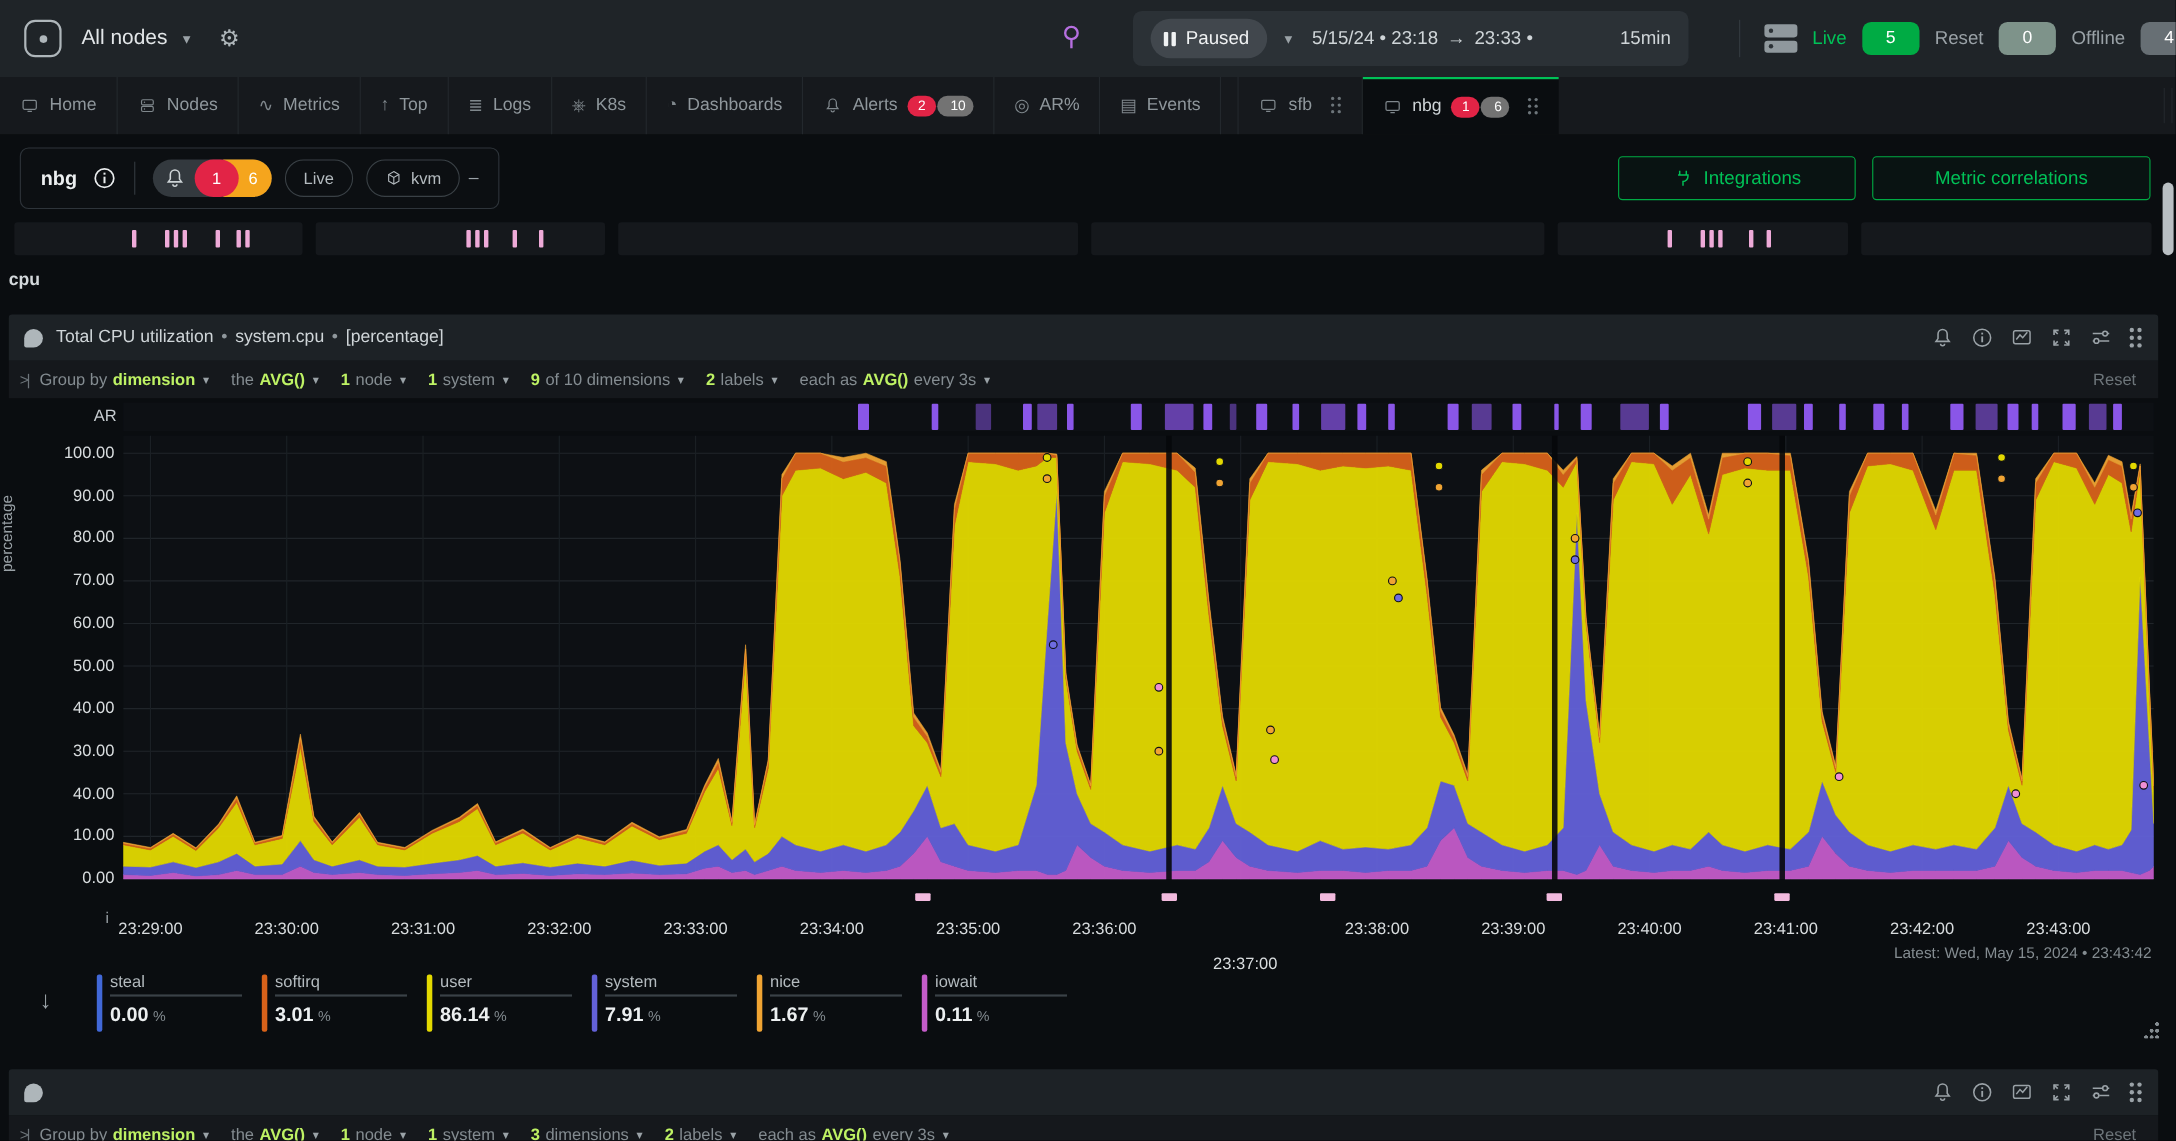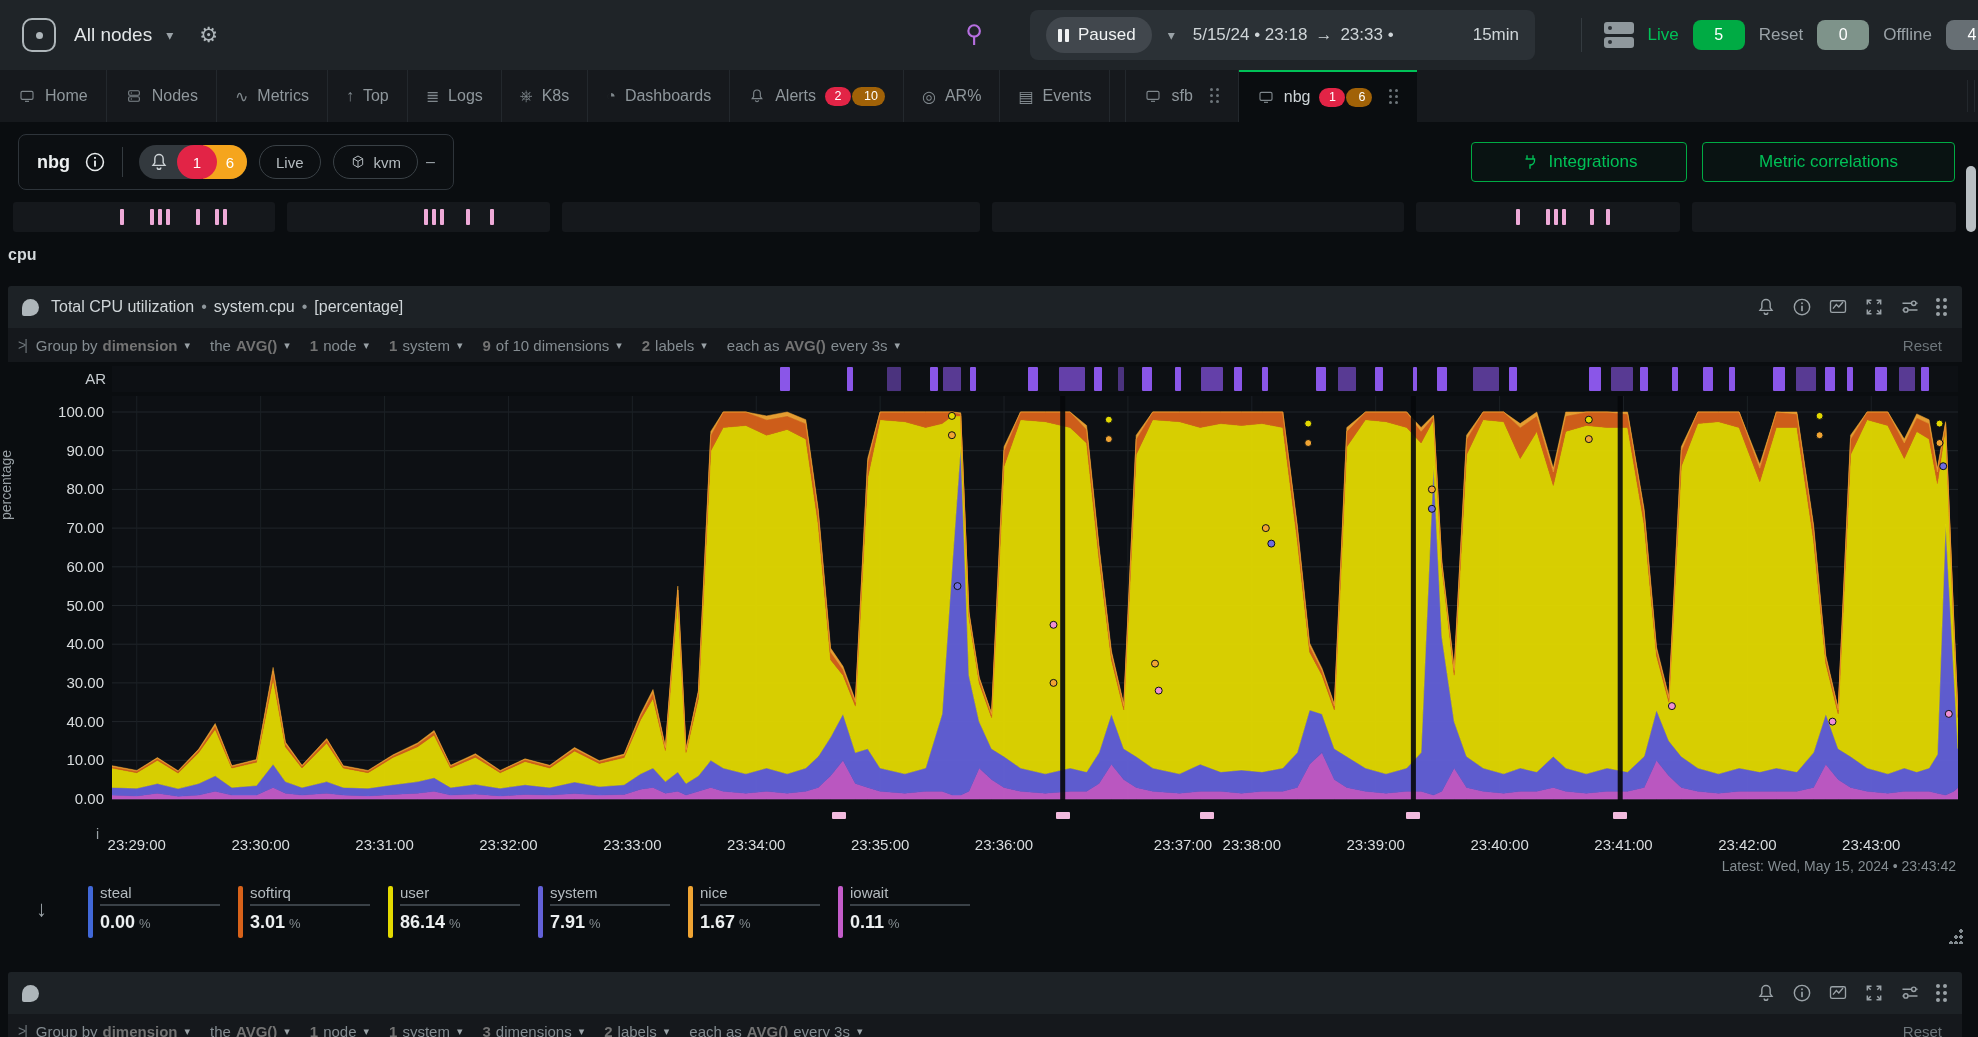--- a/index.html
+++ b/index.html
@@ -39,21 +39,21 @@
   
   .tabbar { position:absolute; left:0; top:70px; width:100%; height:52px; background:#16191d; display:flex; align-items:stretch; }
   .tab { display:flex; align-items:center; gap:9px; padding:0 18px; border-right:1px solid #23282d; color:#8f979c; font-size:16px; cursor:pointer; white-space:nowrap; }
   .tab .tico { font-size:16px; color:#7f878c; }
   .tab .tico svg { width:18px; height:16px; display:block; }
   .tab.active { background:#0a0d10; border-top:2px solid #00c157; border-right:none; color:#ced4d7; }
   .tab .grip6 { display:grid; grid-template-columns:repeat(2,4px); grid-auto-rows:4px; gap:2px; margin-left:8px; }
   .tab .grip6 i { width:3px; height:3px; border-radius:50%; background:#6d757a; }
   .badge { display:inline-flex; align-items:center; justify-content:center; min-width:26px; height:19px; border-radius:10px; font-size:12.5px; color:#fff; padding:0 7px; }
   .badge.red { background:#e22446; position:relative; z-index:2; }
-  .badge.orange { background:#a16207; margin-left:-8px; padding-left:12px; }
+  .badge.orange { background:#737373; margin-left:-8px; padding-left:12px; }
   .tab-gap { flex:0 0 16px; border-right:1px solid #23282d; }
   .tab-spacer { flex:1; }
   .tab-enddiv { width:1px; background:#23282d; margin:10px 3px; }
 
   
   .nodehdr { position:absolute; left:18px; top:134px; height:56px; border:1px solid #2e343a; border-radius:8px; display:inline-flex; align-items:center; padding:0 18px; background:#0c0f12; }
   .node-name { font-size:18px; font-weight:bold; color:#eceff0; }
   .info-ic { margin-left:14px; width:22px; height:22px; color:#e8ebec; }
   .nh-div { width:1px; height:30px; background:#343b40; margin:0 16px; }
   .alert-pill { display:flex; align-items:center; background:#33393e; border-radius:17px; height:34px; padding-left:10px; cursor:pointer; }
@@ -80,21 +80,21 @@
   .nd-blob { width:17px; height:17px; background:#aeb6ba; border-radius:50% 50% 50% 12%; transform:rotate(0deg); margin-right:12px; }
   .chart-title { font-size:16px; color:#cfd5d8; }
   .chart-title .dot-sep { color:#8f979c; margin:0 7px; }
   .hdr-icons { margin-left:auto; display:flex; align-items:center; gap:16px; color:#9aa2a7; }
   .hdr-icons svg { width:20px; height:20px; cursor:pointer; }
   .grip9 { display:grid; grid-template-columns:repeat(2,5px); grid-auto-rows:5px; gap:2px; cursor:grab; }
   .grip9 i { width:4px; height:4px; border-radius:50%; background:#9aa2a7; }
   .ctrlrow { position:absolute; left:8px; width:1954px; height:34px; background:#15181c; display:flex; align-items:center; font-size:15px; color:#848c91; padding:0 10px; }
   .ctrl-collapse { color:#6d757a; margin-right:10px; font-size:14px; letter-spacing:-2px; }
   .ctrl-item { display:inline-flex; align-items:center; gap:5px; margin-right:20px; cursor:pointer; white-space:nowrap; }
-  .ctrl-item b { color:#737373; font-weight:bold; }
+  .ctrl-item b { color:#bef264; font-weight:bold; }
   .ctrl-item .caret { margin-left:2px; font-size:11px; }
   .ctrl-reset { margin-left:auto; color:#6d757a; font-size:15px; margin-right:10px; cursor:pointer; }
 
   .ribbon { position:absolute; left:112px; width:1846px; height:26px; background:#0d1014; }
   .ribbon i { position:absolute; top:1px; height:24px; background:#8a56e8; border-radius:1px; }
   .ar-label { position:absolute; width:60px; text-align:right; font-size:15px; color:#c6ccd0; }
 
   .plot { position:absolute; left:112px; top:396px; width:1846px; height:404px; background:#0d1014; cursor:crosshair; }
   .plot svg { display:block; }
   .ylab { position:absolute; width:70px; text-align:right; font-size:15px; color:#d8dcde; }
@@ -557,21 +557,21 @@
 
   <div id="xticks">
       <div class="xlab" style="left: 136.779px;">23:29:00</div>
       <div class="xlab" style="left: 260.671px;">23:30:00</div>
       <div class="xlab" style="left: 384.564px;">23:31:00</div>
       <div class="xlab" style="left: 508.456px;">23:32:00</div>
       <div class="xlab" style="left: 632.349px;">23:33:00</div>
       <div class="xlab" style="left: 756.242px;">23:34:00</div>
       <div class="xlab" style="left: 880.134px;">23:35:00</div>
       <div class="xlab" style="left: 1004.03px;">23:36:00</div>
-      <div class="xlab" style="left: 1183px;">23:37:00</div>
+      <div class="xlab" style="left: 1132px; margin-top: 32px;">23:37:00</div>
       <div class="xlab" style="left: 1251.81px;">23:38:00</div>
       <div class="xlab" style="left: 1375.7px;">23:39:00</div>
       <div class="xlab" style="left: 1499.6px;">23:40:00</div>
       <div class="xlab" style="left: 1623.49px;">23:41:00</div>
       <div class="xlab" style="left: 1747.38px;">23:42:00</div>
       <div class="xlab" style="left: 1871.28px;">23:43:00</div>
     </div>
   <div id="gapmarks">
       <div class="gapmark" style="left: 839.324px;"></div>
       <div class="gapmark" style="left: 1062.69px;"></div>

